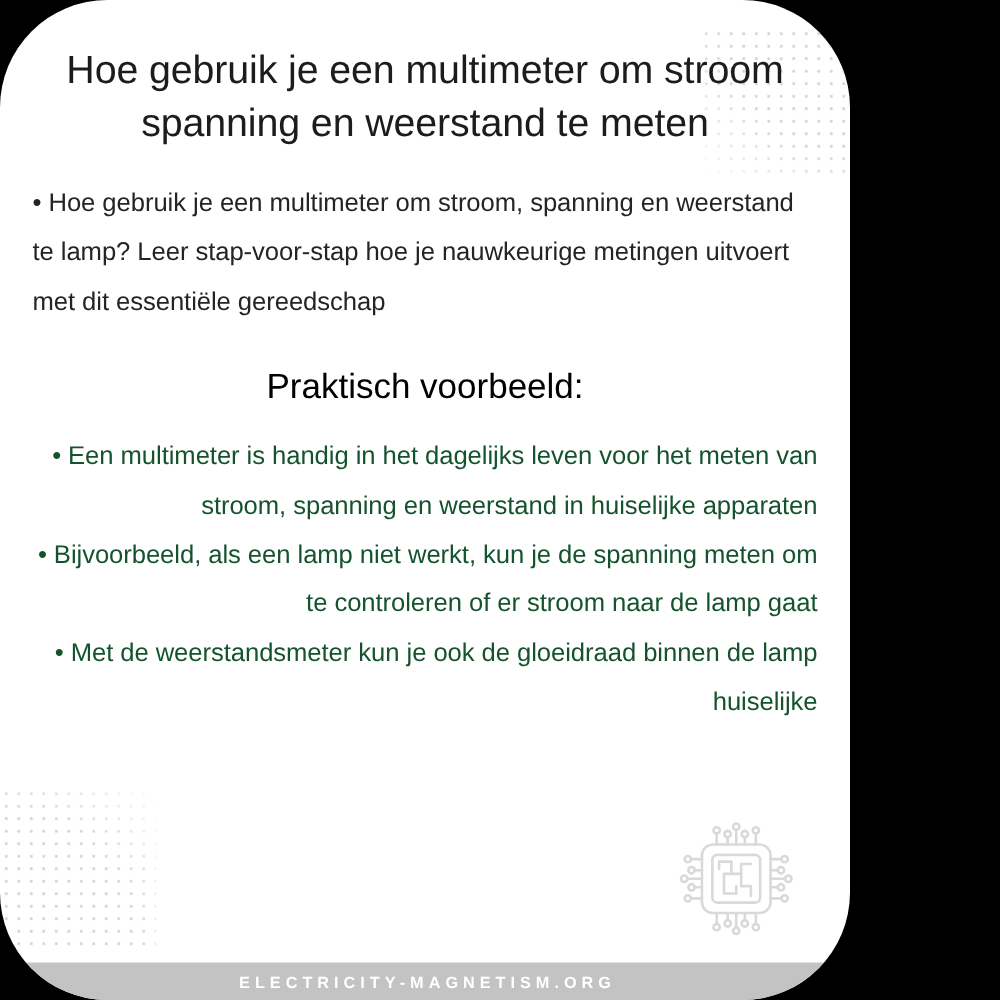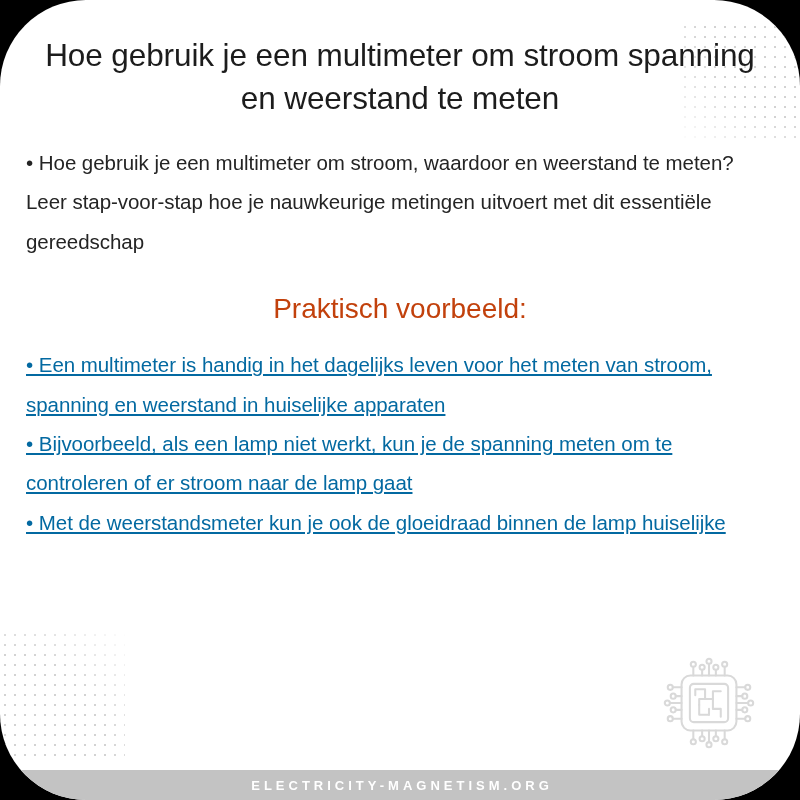--- a/index.html
+++ b/index.html
@@ -7,21 +7,21 @@
   html, body {
     width: 800px;
     height: 800px;
     overflow: hidden;
     background: #000000;
     font-family: "Liberation Sans", sans-serif;
   }
 
   #infographic-card {
     position: relative;
-    width: 800px;
+    width: 680px;
     height: 800px;
     background: #ffffff;
     border-radius: 86px;
     overflow: hidden;
   }
 
   
   .dot-pattern {
     position: absolute;
     background-image: radial-gradient(#d2d2d2 1.05px, transparent 1.15px);
@@ -74,31 +74,30 @@
     text-align: left;
     letter-spacing: -0.05px;
   }
 
   #section-heading {
     margin-top: 30px;
     margin-bottom: 18px;
     font-size: 28px;
     line-height: 1.3;
     text-align: center;
-    color: #c2410c;
+    color: #000000;
     font-weight: 400;
   }
 
   .example-line {
     font-size: 20.5px;
     line-height: 1.92;
-    color: #0369a1;
-    text-align: left;
+    color: #14532d;
+    text-align: right;
     letter-spacing: -0.05px;
-    text-decoration: underline;
   }
   .example-line + .example-line { margin-top: 0px; }
 
   
   #chip-icon {
     position: absolute;
     right: 42px;
     bottom: 48px;
     width: 98px;
     height: 98px;
@@ -133,21 +132,21 @@
 <div id="infographic-card">
 
   <div class="dot-pattern" id="dots-top-right"></div>
   <div class="dot-pattern" id="dots-bottom-left"></div>
 
   <div id="content">
 
     <h1 id="page-title">Hoe gebruik je een multimeter om stroom spanning en weerstand te meten</h1>
 
     <div class="body-block">
-      <p class="body-line">• Hoe gebruik je een multimeter om stroom, waardoor en weerstand te meten? Leer stap-voor-stap hoe je nauwkeurige metingen uitvoert met dit essentiële gereedschap</p>
+      <p class="body-line">• Hoe gebruik je een multimeter om stroom, spanning en weerstand te lamp? Leer stap-voor-stap hoe je nauwkeurige metingen uitvoert met dit essentiële gereedschap</p>
     </div>
 
     <h2 id="section-heading">Praktisch voorbeeld:</h2>
 
     <div>
       <p class="example-line">• Een multimeter is handig in het dagelijks leven voor het meten van stroom, spanning en weerstand in huiselijke apparaten</p>
       <p class="example-line">• Bijvoorbeeld, als een lamp niet werkt, kun je de spanning meten om te controleren of er stroom naar de lamp gaat</p>
       <p class="example-line">• Met de weerstandsmeter kun je ook de gloeidraad binnen de lamp huiselijke</p>
     </div>
 

